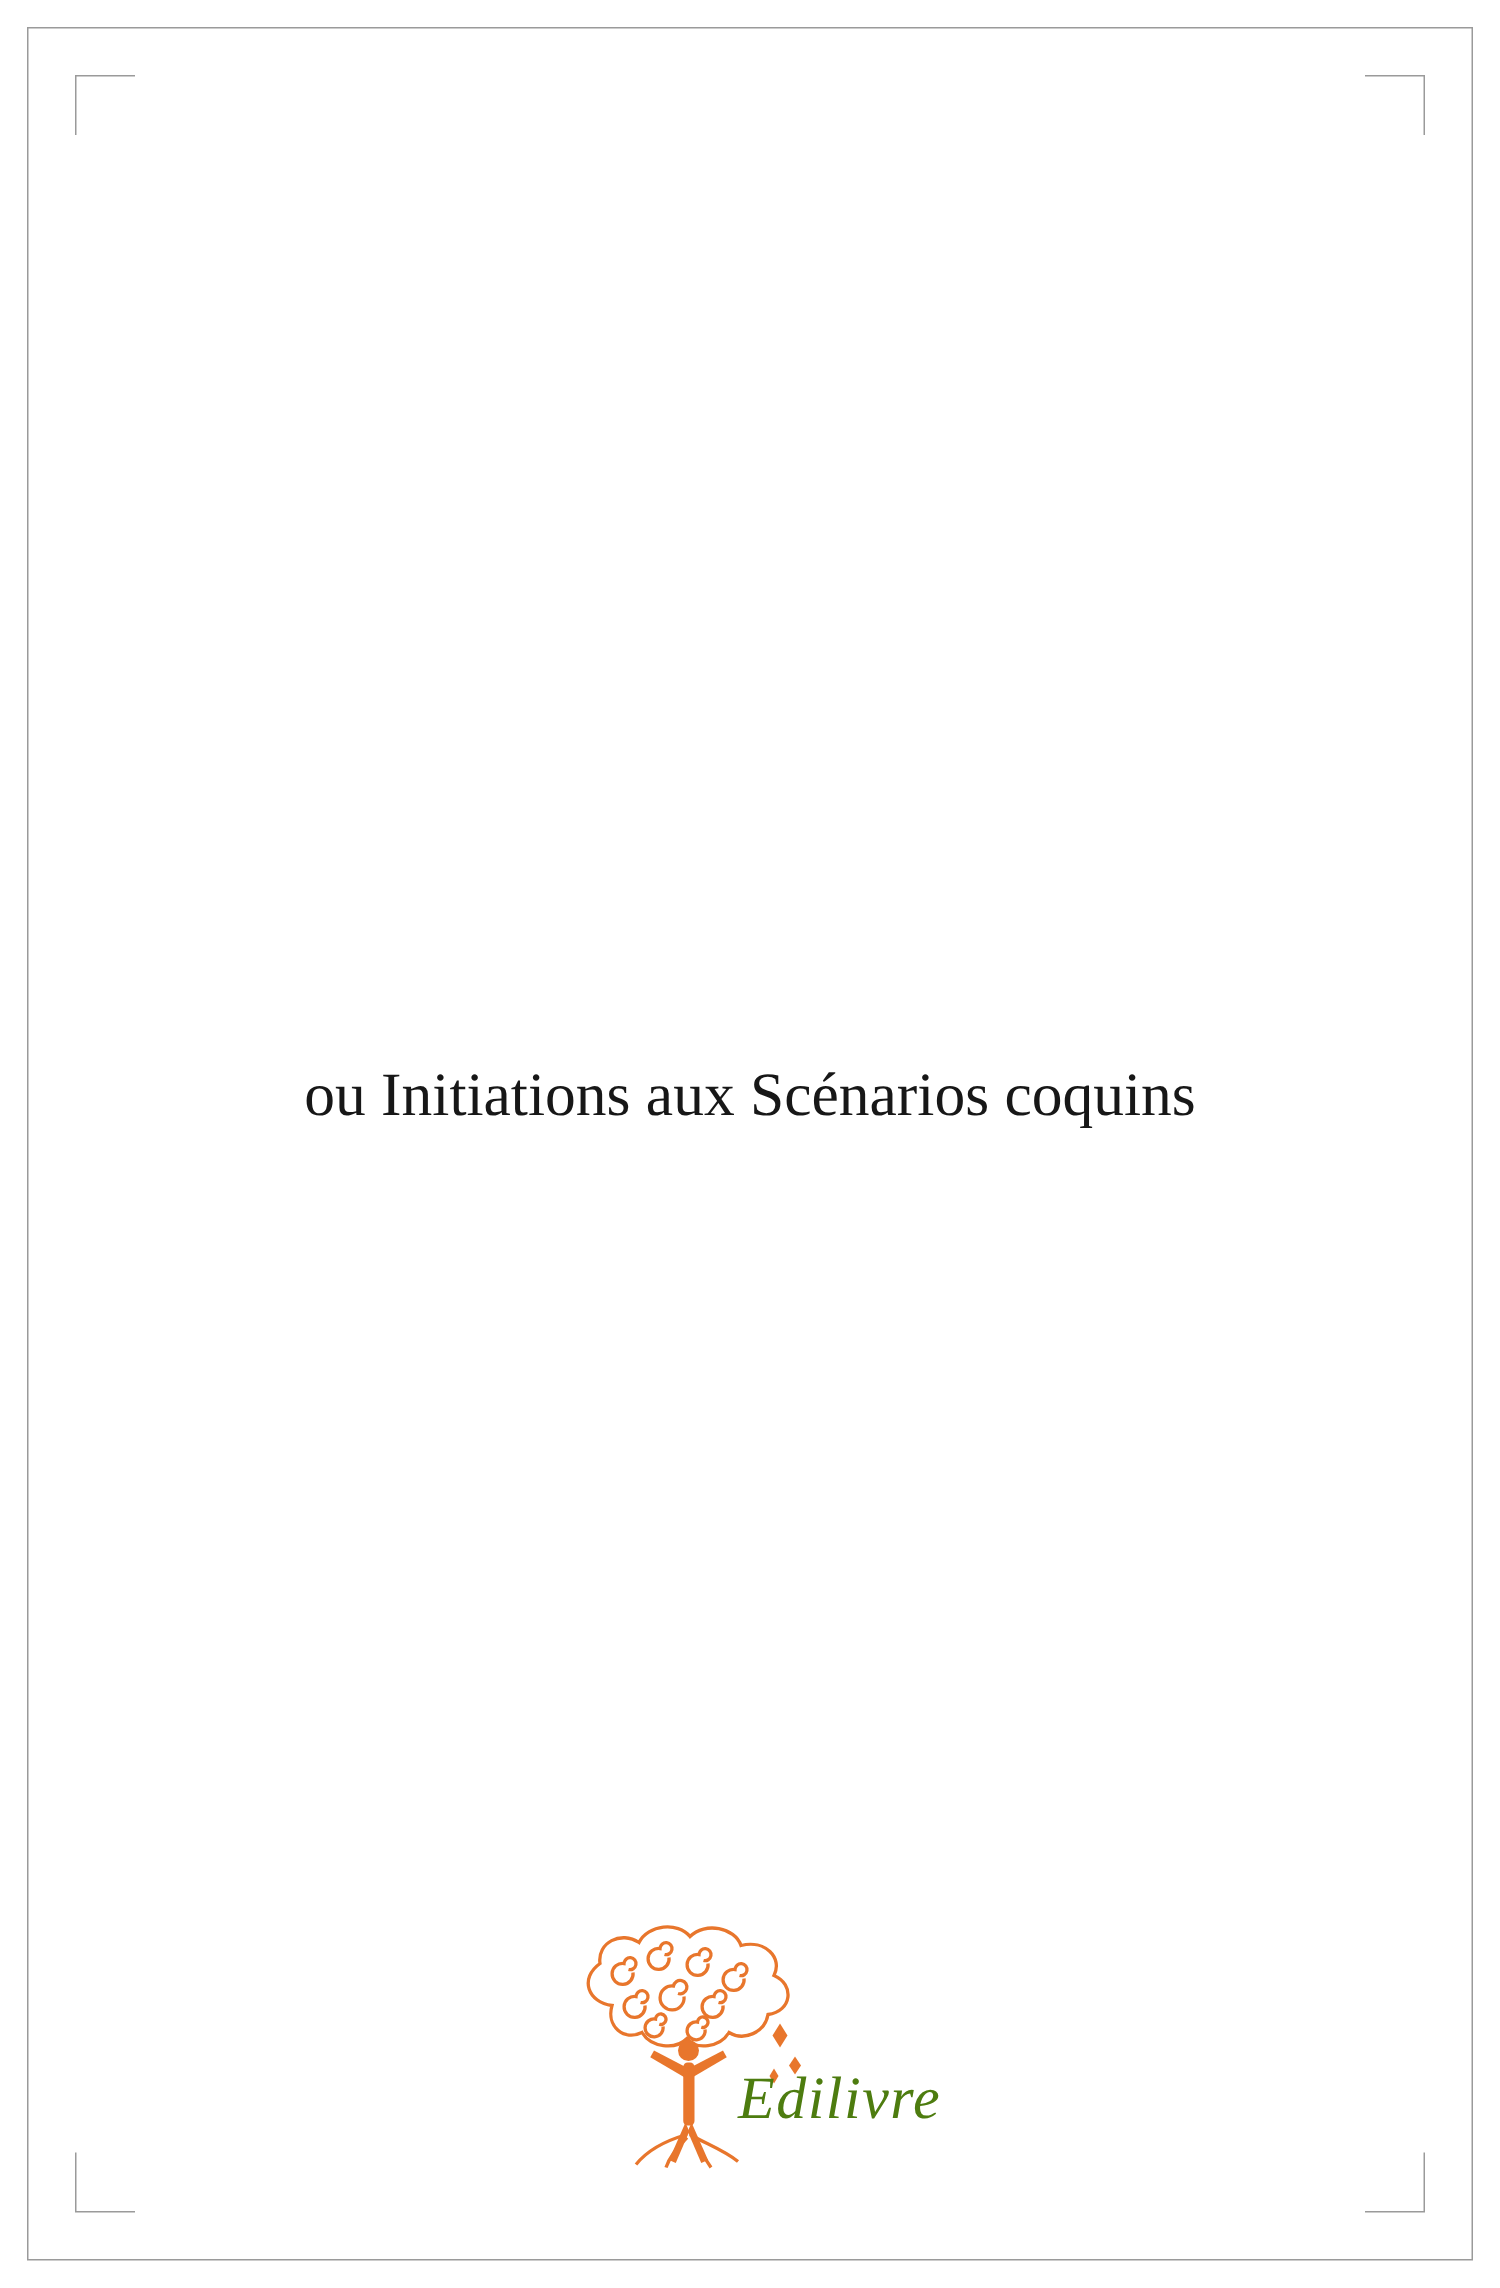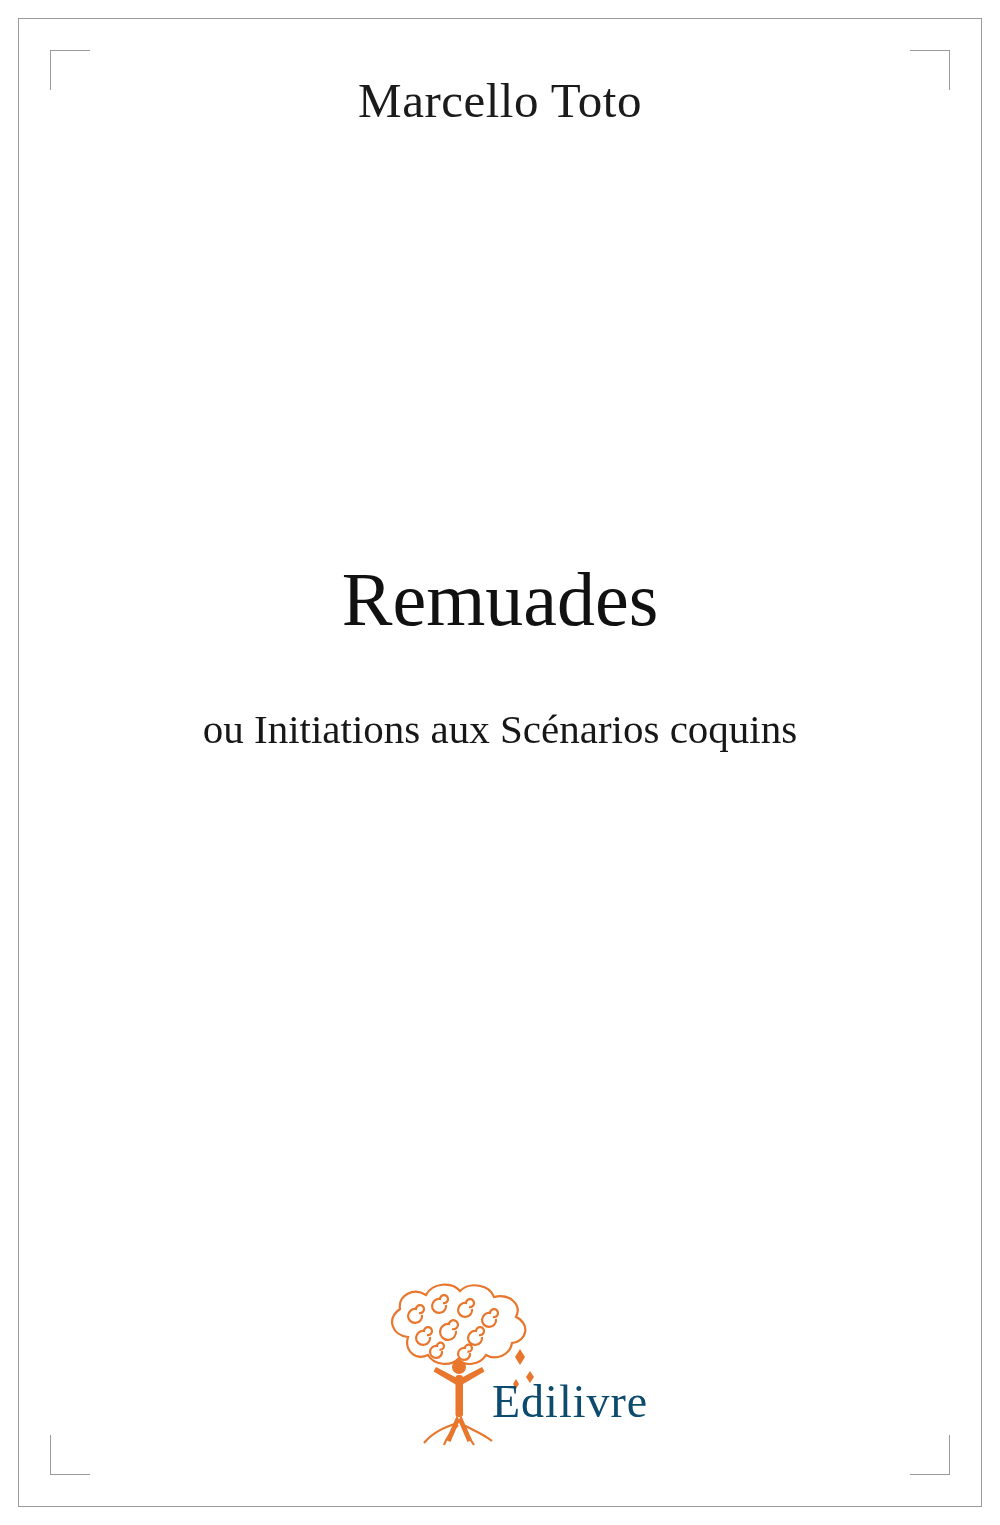--- a/index.html
+++ b/index.html
@@ -90,40 +90,39 @@
     left: 370px;
     top: 0;
     width: 180px;
     height: 175px;
   }
   .logo-word {
     position: absolute;
     left: 492px;
     top: 100px;
     font-family: "Liberation Serif", serif;
-    font-size: 46px;
+    font-size: 40px;
     letter-spacing: 1px;
-    color: #0c4a6e;
+    color: #4d7c0f;
+    font-style: italic;
   }
 </style>
 </head>
 <body>
 
 <div class="cover">
 
   <div class="frame-outer"></div>
   <div class="frame-inner"></div>
   <div class="mask mask-top"></div>
   <div class="mask mask-bottom"></div>
   <div class="mask mask-left"></div>
   <div class="mask mask-right"></div>
 
-  <div class="author">Marcello Toto</div>
 
-  <div class="title">Remuades</div>
 
   <div class="subtitle">ou Initiations aux Scénarios coquins</div>
 
   <div class="logo-block">
     <div class="logo-mark">
       <svg viewBox="0 0 180 175" width="180" height="175" aria-hidden="true">
         <g fill="none" stroke="#e8762c" stroke-width="2.2">
 
           <path d="M38 62 C22 60 16 44 30 34 C28 20 44 12 56 20 C62 8 82 6 90 16
                    C100 6 120 10 124 22 C140 18 152 30 146 42 C160 48 158 66 142 68

